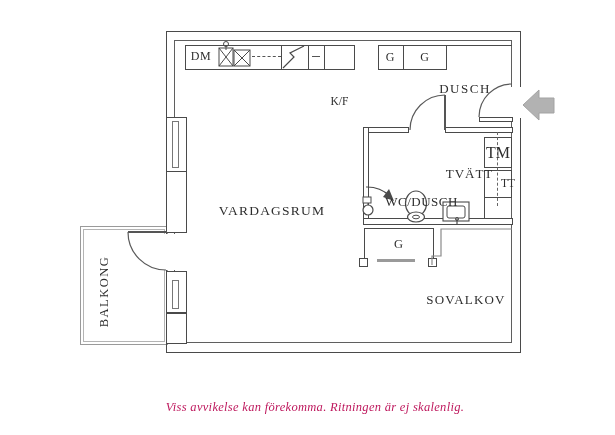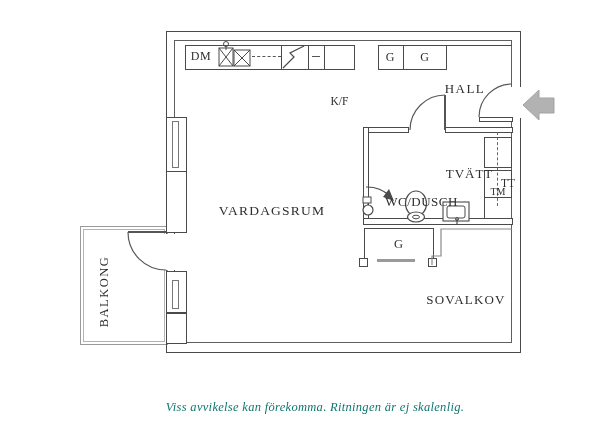--- a/index.html
+++ b/index.html
@@ -5,21 +5,21 @@
   html,body{margin:0;padding:0;background:#ffffff;}
   #canvas{
     position:relative;width:615px;height:435px;background:#fff;
     font-family:"Liberation Serif", serif;color:#2e2e2e;overflow:hidden;
   }
   .abs{position:absolute;box-sizing:border-box;}
   .wall{position:absolute;box-sizing:border-box;background:#fff;border:1px solid #4a4a4a;}
   .line{position:absolute;background:#4a4a4a;}
   .lbl{position:absolute;text-align:center;white-space:nowrap;letter-spacing:1px;}
   .svg-overlay{position:absolute;left:0;top:0;pointer-events:none;}
-  .caption{position:absolute;text-align:center;font-style:italic;font-size:12.5px;color:#0f766e;letter-spacing:0.3px;}
+  .caption{position:absolute;text-align:center;font-style:italic;font-size:12.5px;color:#be185d;letter-spacing:0.3px;}
 </style>
 </head>
 <body>
 
 <div id="canvas">
 
   <div class="abs" style="left:80px;top:226px;width:88px;height:119px;border:1px solid #9a9a9a;"></div>
   <div class="abs" style="left:83px;top:229px;width:82px;height:113px;border:1px solid #b4b4b4;"></div>
 
   <div class="abs" style="left:166px;top:31px;width:355px;height:322px;border:1.2px solid #4a4a4a;"></div>
@@ -100,24 +100,24 @@
 
     <polyline points="283,68 294,57 290,53 304,46" fill="none" stroke="#4a4a4a" stroke-width="1.2"></polyline>
 
     <polygon points="523,105 539,90 539,98 554,98 554,113 539,113 539,120" fill="#b2b2b2" stroke="#a3a3a3" stroke-width="1"></polygon>
   </svg>
 
   <div class="lbl" style="left:186px;top:50px;width:30px;height:13px;font-size:12px;line-height:13px;letter-spacing:0.5px;">DM</div>
   <div class="lbl" style="left:324px;top:51px;width:31px;height:13px;font-size:11.5px;line-height:13px;letter-spacing:0;margin-top:44px;">K/F</div>
   <div class="lbl" style="left:378px;top:50px;width:25px;height:15px;font-size:12px;line-height:15px;">G</div>
   <div class="lbl" style="left:403px;top:50px;width:44px;height:15px;font-size:12px;line-height:15px;">G</div>
-  <div class="lbl" style="left:431px;top:81px;width:68px;height:15px;font-size:13px;line-height:15px;letter-spacing:1.5px;">HALL</div>
+  <div class="lbl" style="left:431px;top:81px;width:68px;height:15px;font-size:13px;line-height:15px;letter-spacing:1.5px;">DUSCH</div>
   <div class="lbl" style="left:357px;top:146px;width:129px;height:16px;font-size:13px;line-height:16px;letter-spacing:0.5px;margin-top:48px;">WC/DUSCH</div>
   <div class="lbl" style="left:368px;top:166px;width:115px;height:16px;font-size:13px;line-height:16px;margin-left:44px;">TVÄTT</div>
-  <div class="lbl" style="left:484px;top:146px;width:28px;height:13px;font-size:10px;line-height:13px;letter-spacing:0;margin-top:39px;">TM</div>
+  <div class="lbl" style="left:484px;top:146px;width:28px;height:13px;font-size:16px;line-height:13px;letter-spacing:0;">TM</div>
   <div class="lbl" style="left:484px;top:177px;width:48px;height:13px;font-size:11.5px;line-height:13px;letter-spacing:0;">TT</div>
   <div class="lbl" style="left:364px;top:237px;width:70px;height:15px;font-size:12.5px;line-height:15px;">G</div>
   <div class="lbl" style="left:420px;top:292px;width:92px;height:15px;font-size:13px;line-height:15px;letter-spacing:1.2px;">SOVALKOV</div>
   <div class="lbl" style="left:198px;top:202px;width:148px;height:17px;font-size:13.5px;line-height:17px;letter-spacing:1.2px;">VARDAGSRUM</div>
   <div class="lbl" style="left:44px;top:284px;width:120px;height:15px;font-size:12.5px;line-height:15px;letter-spacing:1.5px;transform:rotate(-90deg);">BALKONG</div>
 
   <div class="caption" style="left:110px;top:400px;width:410px;">Viss avvikelse kan förekomma. Ritningen är ej skalenlig.</div>
 
 </div>
 

